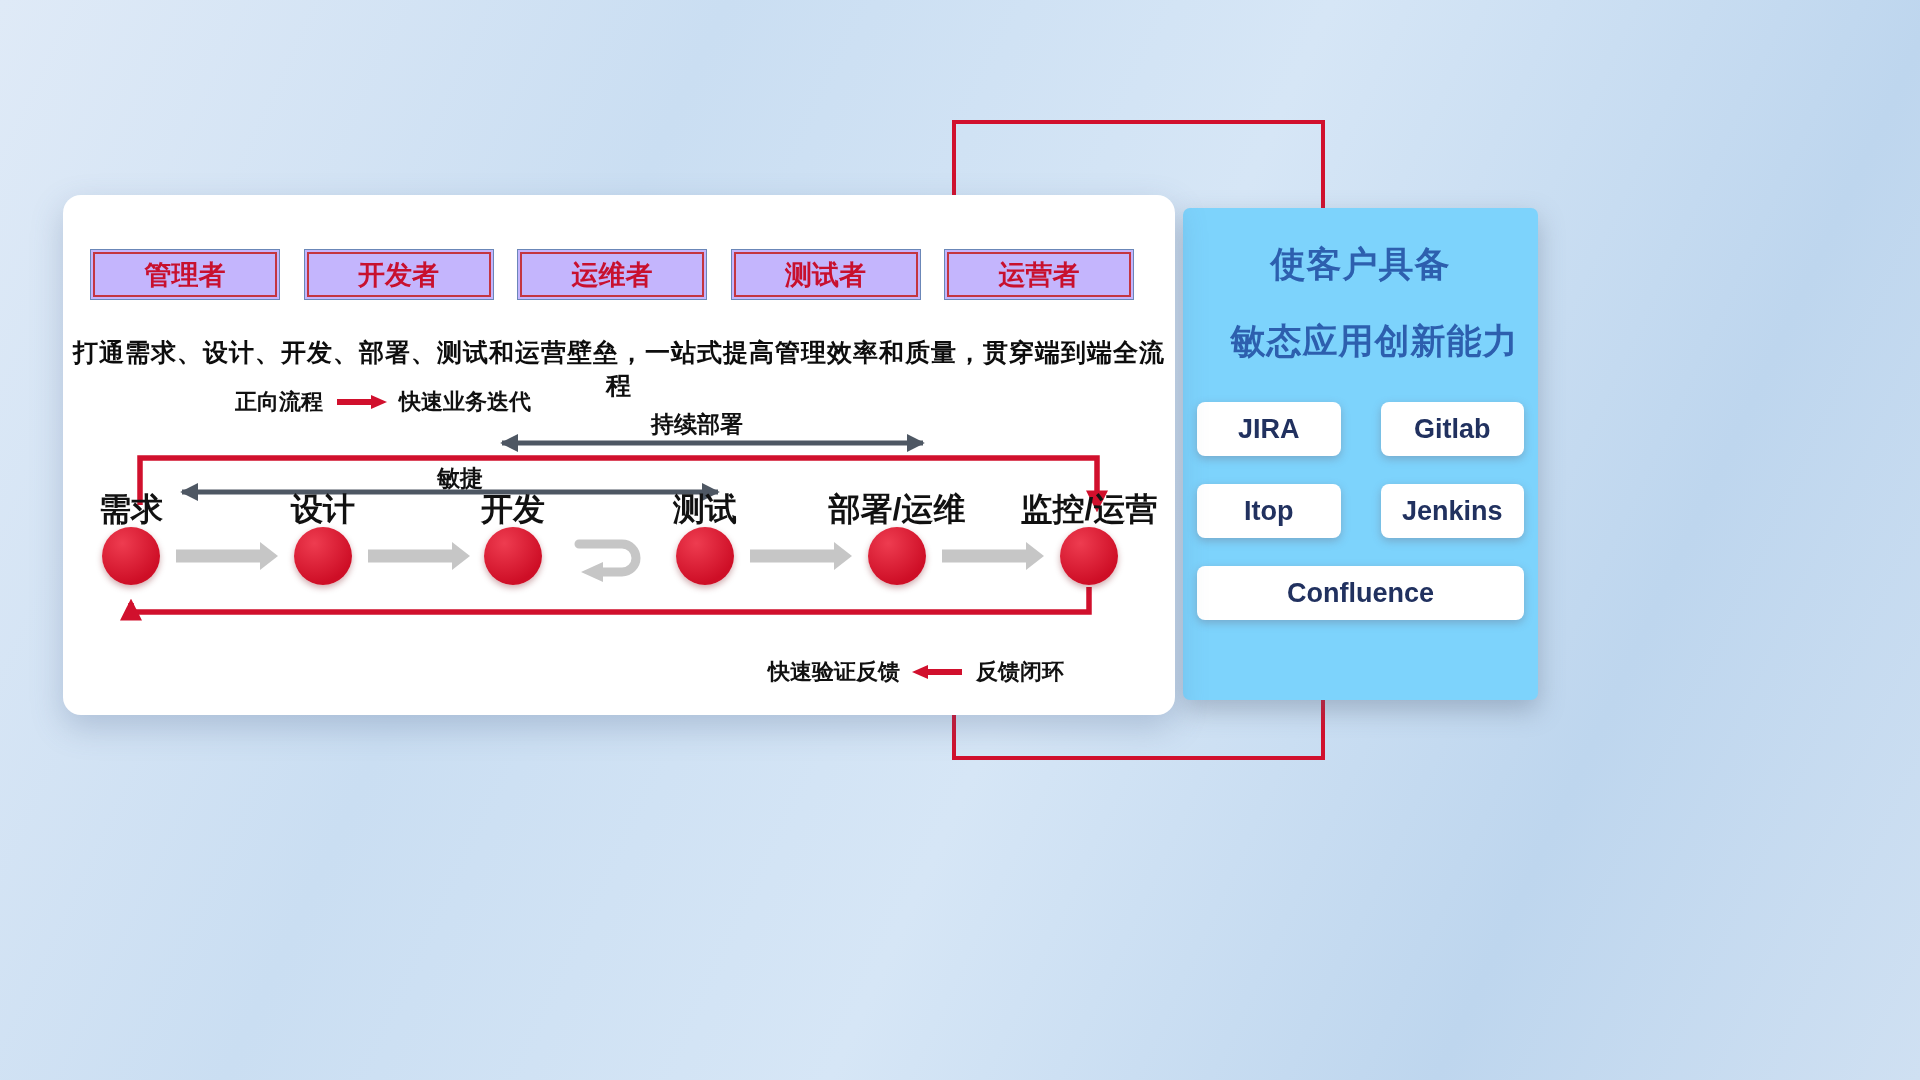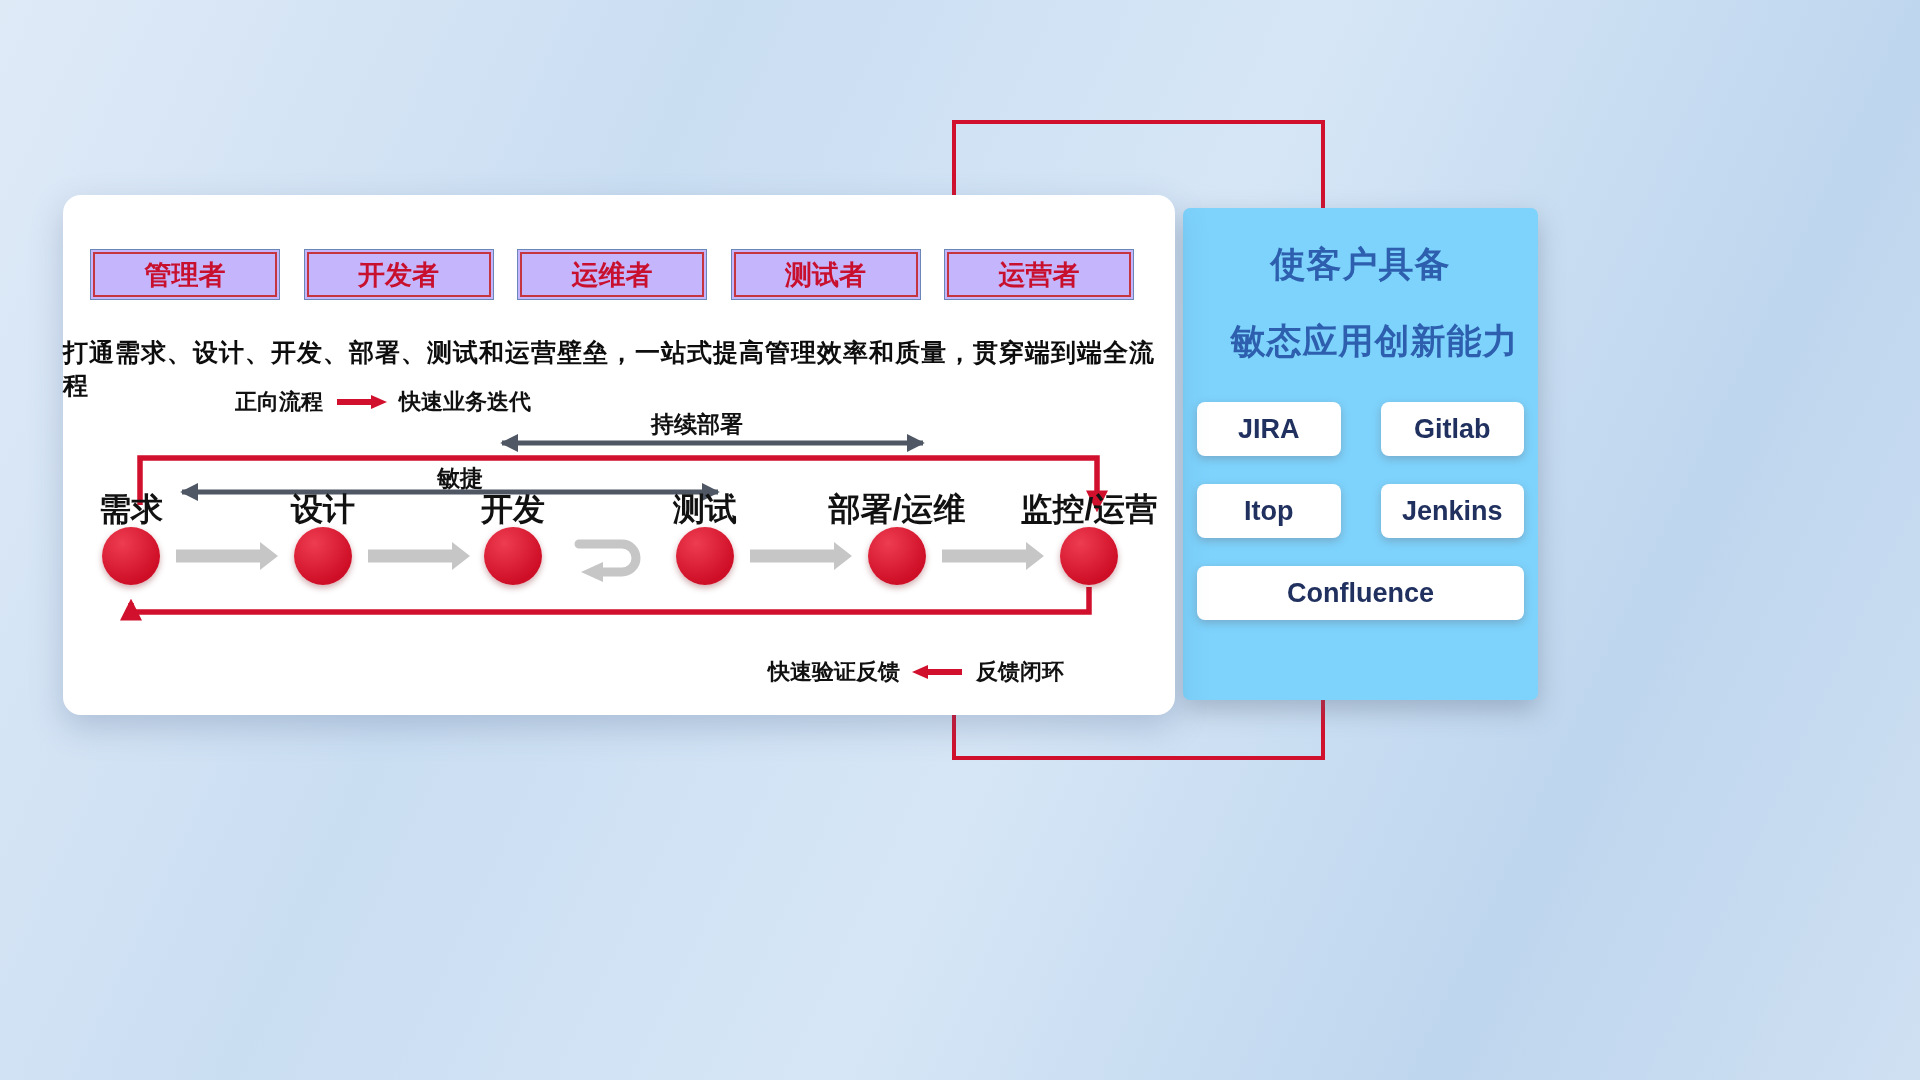--- a/index.html
+++ b/index.html
@@ -58,21 +58,21 @@
     color:#c8102e; font-weight:bold; font-size:27px;
   }
   .role-box::before {
     content:""; position:absolute; inset:2px;
     border:2px solid #c43540; pointer-events:none;
   }
 
   
   .description {
     position:absolute; top:141px; left:0; width:100%;
-    font-size:25px; font-weight:bold; color:#0d0d0d;
+    text-align:center; font-size:25px; font-weight:bold; color:#0d0d0d;
     letter-spacing:1px;
   }
 
   
   .legend { position:absolute; display:flex; align-items:center; gap:12px;
     font-size:22px; font-weight:bold; color:#111; }
   .legend-forward { top:192px; left:172px; }
   .legend-feedback { top:462px; left:705px;align-items:center; }
 
   

